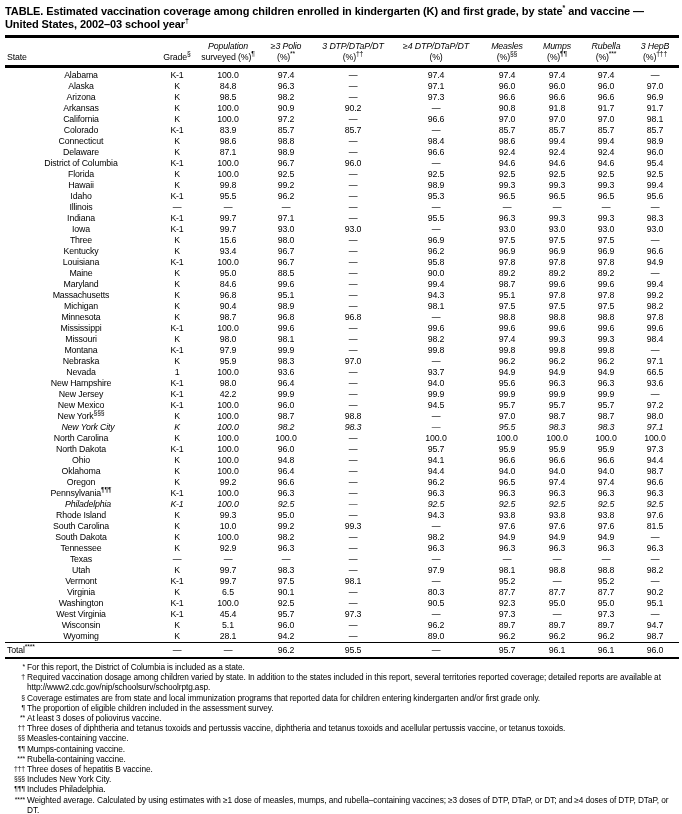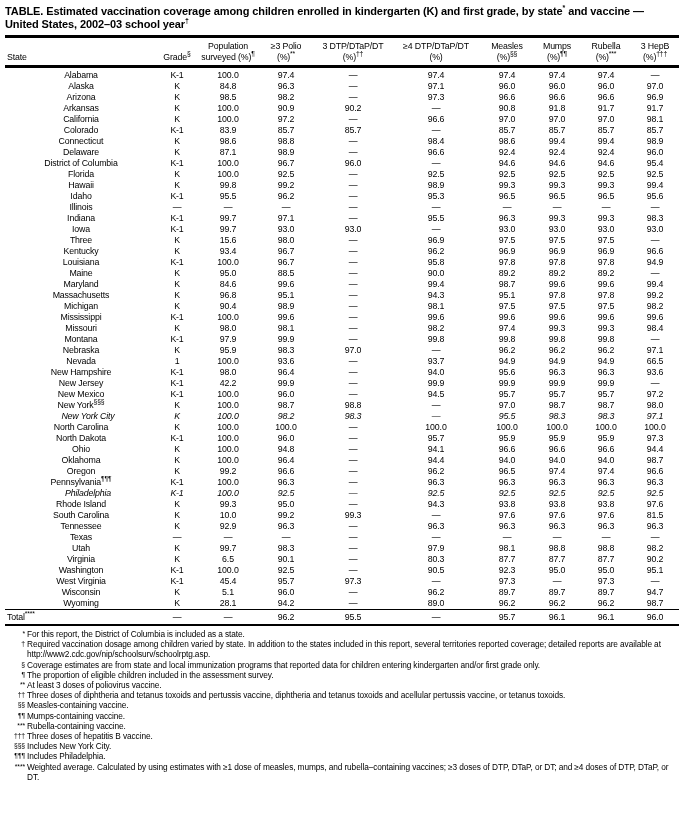--- a/index.html
+++ b/index.html
@@ -22,21 +22,21 @@
   }
   .col-state{width:150px}.col-grade{width:44px}.col-population{width:58px}
   .col-polio{width:58px}.col-dtp3{width:76px}.col-dtp4{width:90px}
   .col-measles{width:52px}.col-mumps{width:48px}.col-rubella{width:50px}.col-hepb{width:48px}
   thead th{
     vertical-align:bottom;font-weight:normal;text-align:center;
     padding:3px 0 2px 0;border-bottom:3px solid #000;
     white-space:nowrap;overflow:visible;line-height:11px;
   }
   thead th.left{text-align:left;padding-left:2px;}
-  thead .h-top{line-height:11px;}
+  thead .h-top{line-height:11px;font-style:italic;}
   sup{font-size:6.8px;line-height:0;vertical-align:super;}
   tbody td{
     height:11px;line-height:11px;text-align:center;
     white-space:nowrap;overflow:visible;padding:0;
   }
   tbody td.state{text-align:center;padding-left:2px;}
   tbody tr.first td{padding-top:2px;}
   tbody tr.sub td{font-style:italic;}
   tbody tr.sub td.state{padding-left:16px;}
   tr.total td{
@@ -371,20 +371,32 @@
           <td>90.4</td>
           <td>98.9</td>
           <td>—</td>
           <td>98.1</td>
           <td>97.5</td>
           <td>97.5</td>
           <td>97.5</td>
           <td>98.2</td>
         </tr>
         <tr>
+          <td class="state">Minnesota</td>
+          <td>K</td>
+          <td>98.7</td>
+          <td>96.8</td>
+          <td>96.8</td>
+          <td>—</td>
+          <td>98.8</td>
+          <td>98.8</td>
+          <td>98.8</td>
+          <td>97.8</td>
+        </tr>
+        <tr>
           <td class="state">Mississippi</td>
           <td>K-1</td>
           <td>100.0</td>
           <td>99.6</td>
           <td>—</td>
           <td>99.6</td>
           <td>99.6</td>
           <td>99.6</td>
           <td>99.6</td>
           <td>99.6</td>
@@ -599,20 +611,32 @@
           <td>10.0</td>
           <td>99.2</td>
           <td>99.3</td>
           <td>—</td>
           <td>97.6</td>
           <td>97.6</td>
           <td>97.6</td>
           <td>81.5</td>
         </tr>
         <tr>
+          <td class="state">South Dakota</td>
+          <td>K</td>
+          <td>100.0</td>
+          <td>98.2</td>
+          <td>—</td>
+          <td>98.2</td>
+          <td>94.9</td>
+          <td>94.9</td>
+          <td>94.9</td>
+          <td>—</td>
+        </tr>
+        <tr>
           <td class="state">Tennessee</td>
           <td>K</td>
           <td>92.9</td>
           <td>96.3</td>
           <td>—</td>
           <td>96.3</td>
           <td>96.3</td>
           <td>96.3</td>
           <td>96.3</td>
           <td>96.3</td>
@@ -633,20 +657,32 @@
           <td class="state">Utah</td>
           <td>K</td>
           <td>99.7</td>
           <td>98.3</td>
           <td>—</td>
           <td>97.9</td>
           <td>98.1</td>
           <td>98.8</td>
           <td>98.8</td>
           <td>98.2</td>
+        </tr>
+        <tr>
+          <td class="state">Vermont</td>
+          <td>K-1</td>
+          <td>99.7</td>
+          <td>97.5</td>
+          <td>98.1</td>
+          <td>—</td>
+          <td>95.2</td>
+          <td>—</td>
+          <td>95.2</td>
+          <td>—</td>
         </tr>
         <tr>
           <td class="state">Virginia</td>
           <td>K</td>
           <td>6.5</td>
           <td>90.1</td>
           <td>—</td>
           <td>80.3</td>
           <td>87.7</td>
           <td>87.7</td>

